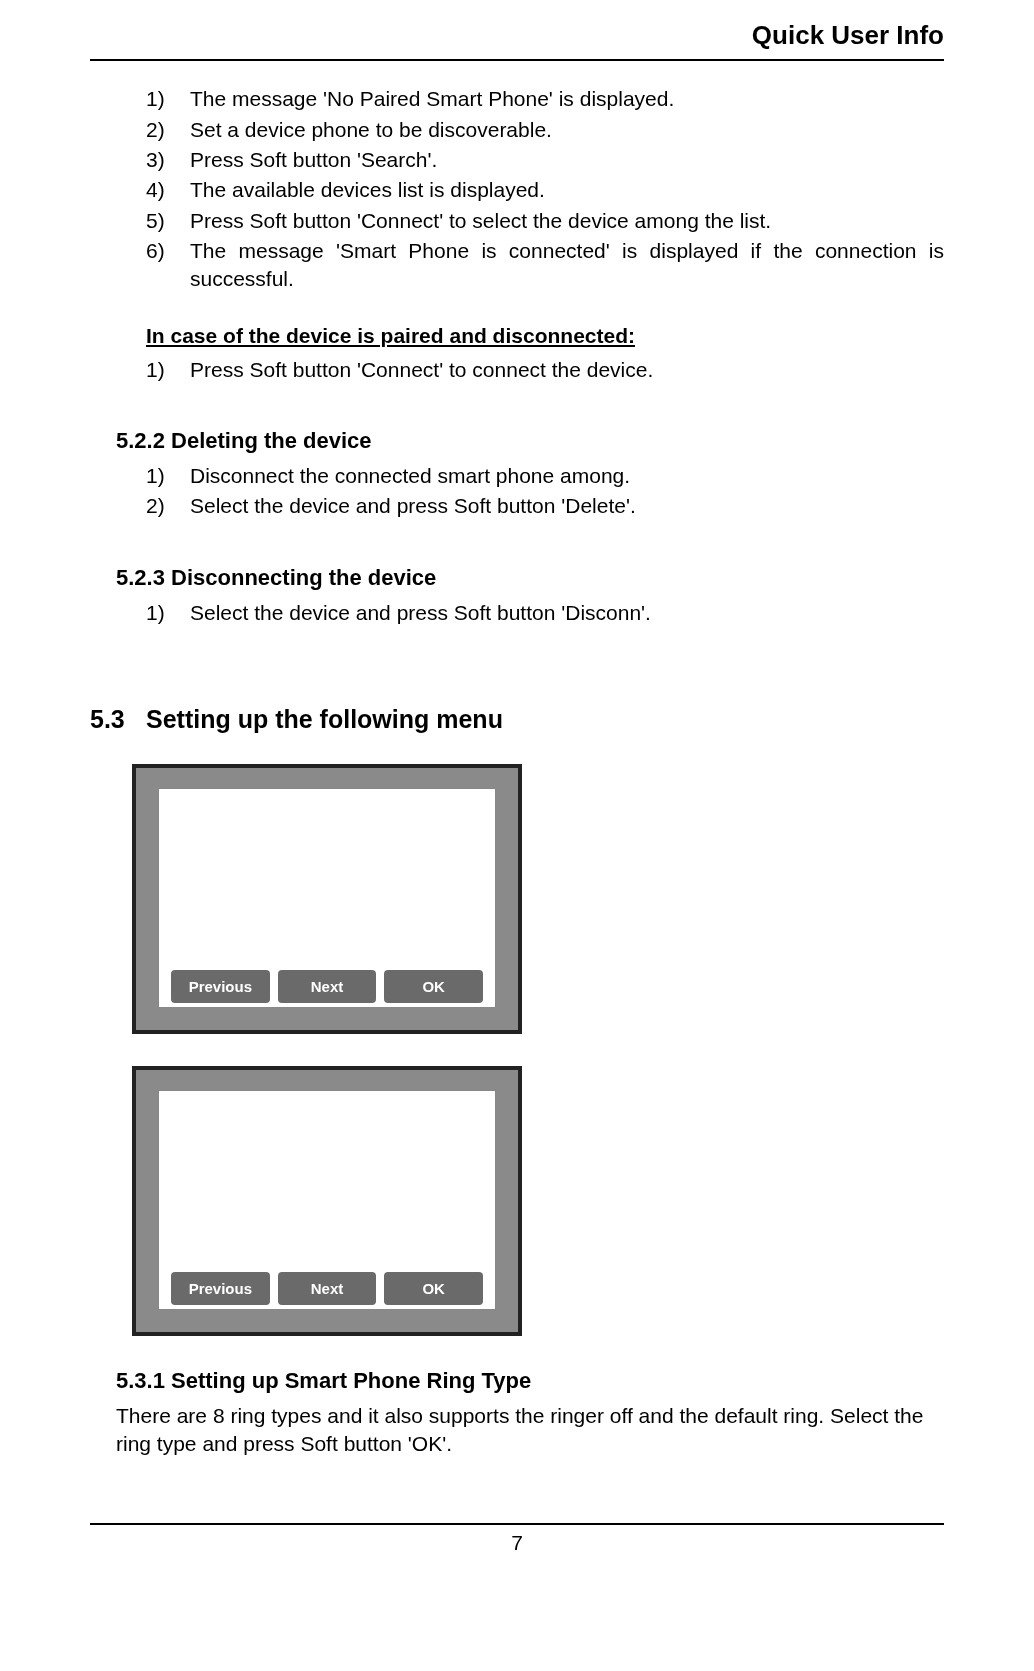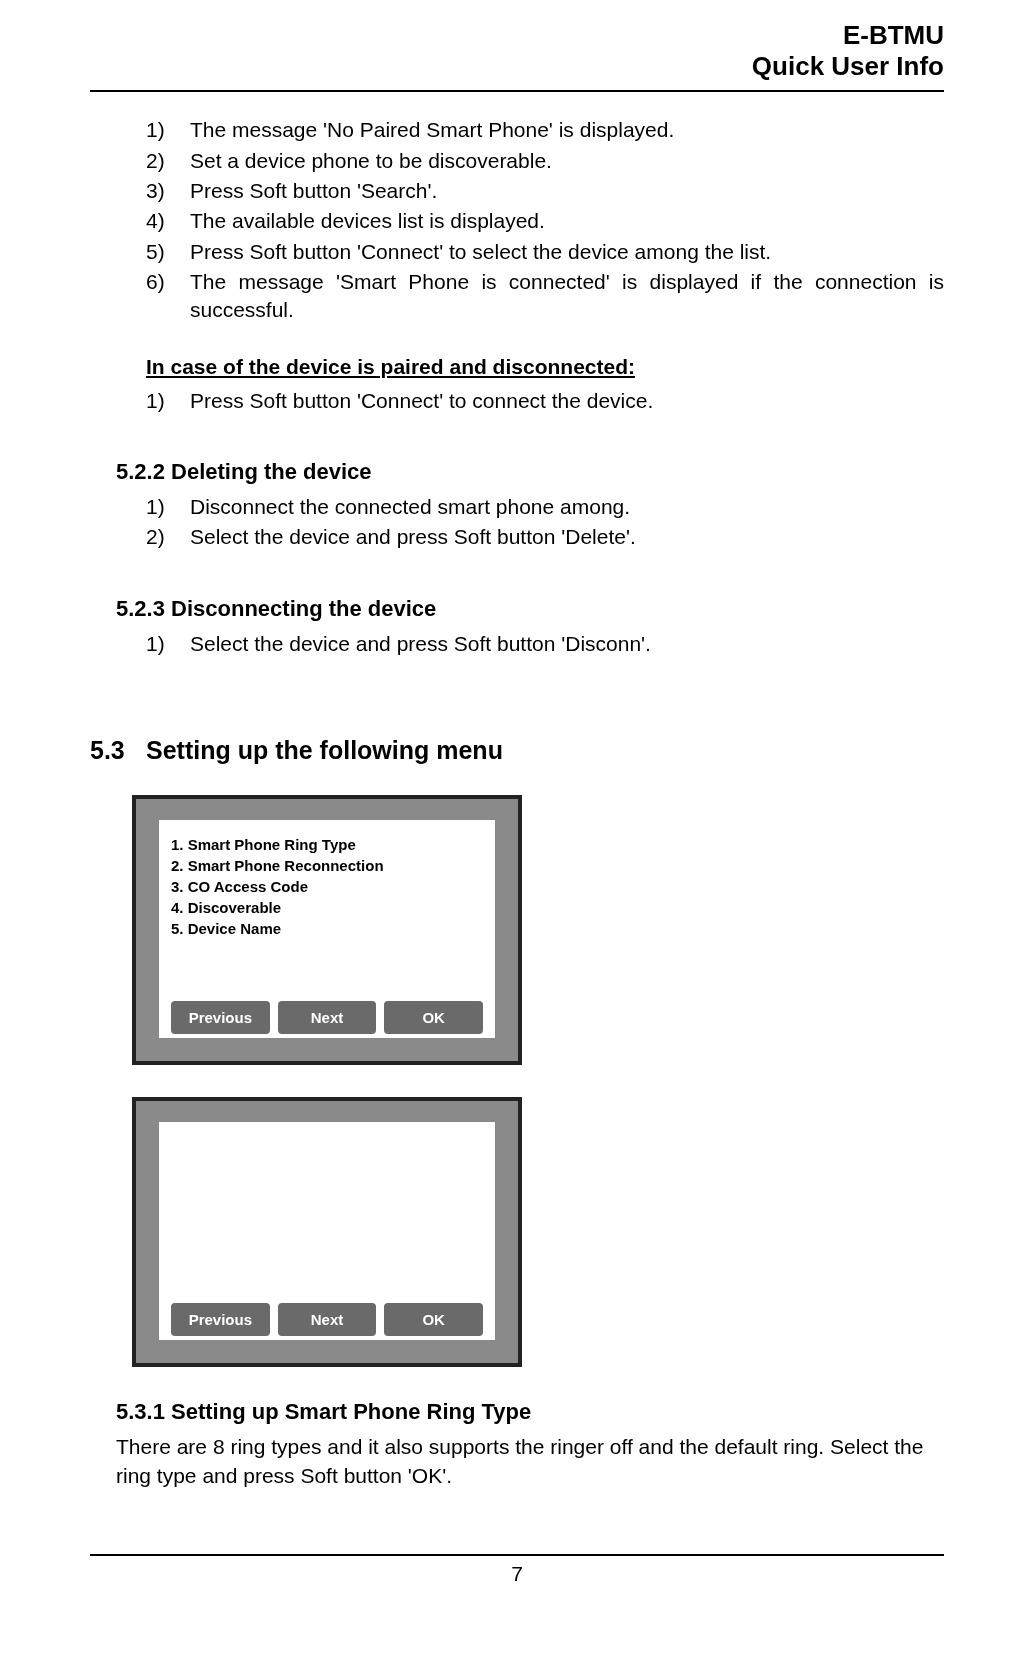--- a/index.html
+++ b/index.html
@@ -132,21 +132,20 @@
       font-size: 21px;
       margin-top: 6px;
     }
   </style>
 </head>
 <body>
 
 
 
 <div class="header">
-  <div>E-BTMU</div>
   <div>Quick User Info</div>
 </div>
 <hr class="top-rule">
 
 <ol class="numbered-list">
   <li>
       <span class="num">1)</span>
       <span class="text">The message 'No Paired Smart Phone' is displayed.</span>
     </li>
   <li>
@@ -196,49 +195,42 @@
 <ol class="numbered-list">
   <li>
       <span class="num">1)</span>
       <span class="text">Select the device and press Soft button 'Disconn'.</span>
     </li>
 </ol>
 
 <div class="section-h2">
   <span class="hnum">5.3</span>
   <span>Setting up the following menu</span>
-</div>
-
-<div class="screen-box">
-  <div class="screen-inner">
-    <ul class="menu-items">
-      <li>1. Smart Phone Ring Type</li>
-      <li>2. Smart Phone Reconnection</li>
-      <li>3. CO Access Code</li>
-      <li>4. Discoverable</li>
-      <li>5. Device Name</li>
-    </ul>
-    <div class="soft-buttons">
-      <div class="soft-btn">Previous</div>
-      <div class="soft-btn">Next</div>
-      <div class="soft-btn">OK</div>
-    </div>
-  </div>
 </div>
 
 <div class="screen-box">
   <div class="screen-inner">
     <div class="soft-buttons">
       <div class="soft-btn">Previous</div>
       <div class="soft-btn">Next</div>
       <div class="soft-btn">OK</div>
     </div>
   </div>
 </div>
 
+<div class="screen-box">
+  <div class="screen-inner">
+    <div class="soft-buttons">
+      <div class="soft-btn">Previous</div>
+      <div class="soft-btn">Next</div>
+      <div class="soft-btn">OK</div>
+    </div>
+  </div>
+</div>
+
 <div class="section-h3" style="padding-left:26px; margin-top:10px;">5.3.1 Setting up Smart Phone Ring Type</div>
 <div class="para">There are 8 ring types and it also supports the ringer off and the default ring. Select the ring type and press Soft button 'OK'.</div>
 
 <hr class="bottom-rule">
 <div class="page-number">7</div>
 
 
 
 
 </body></html>

